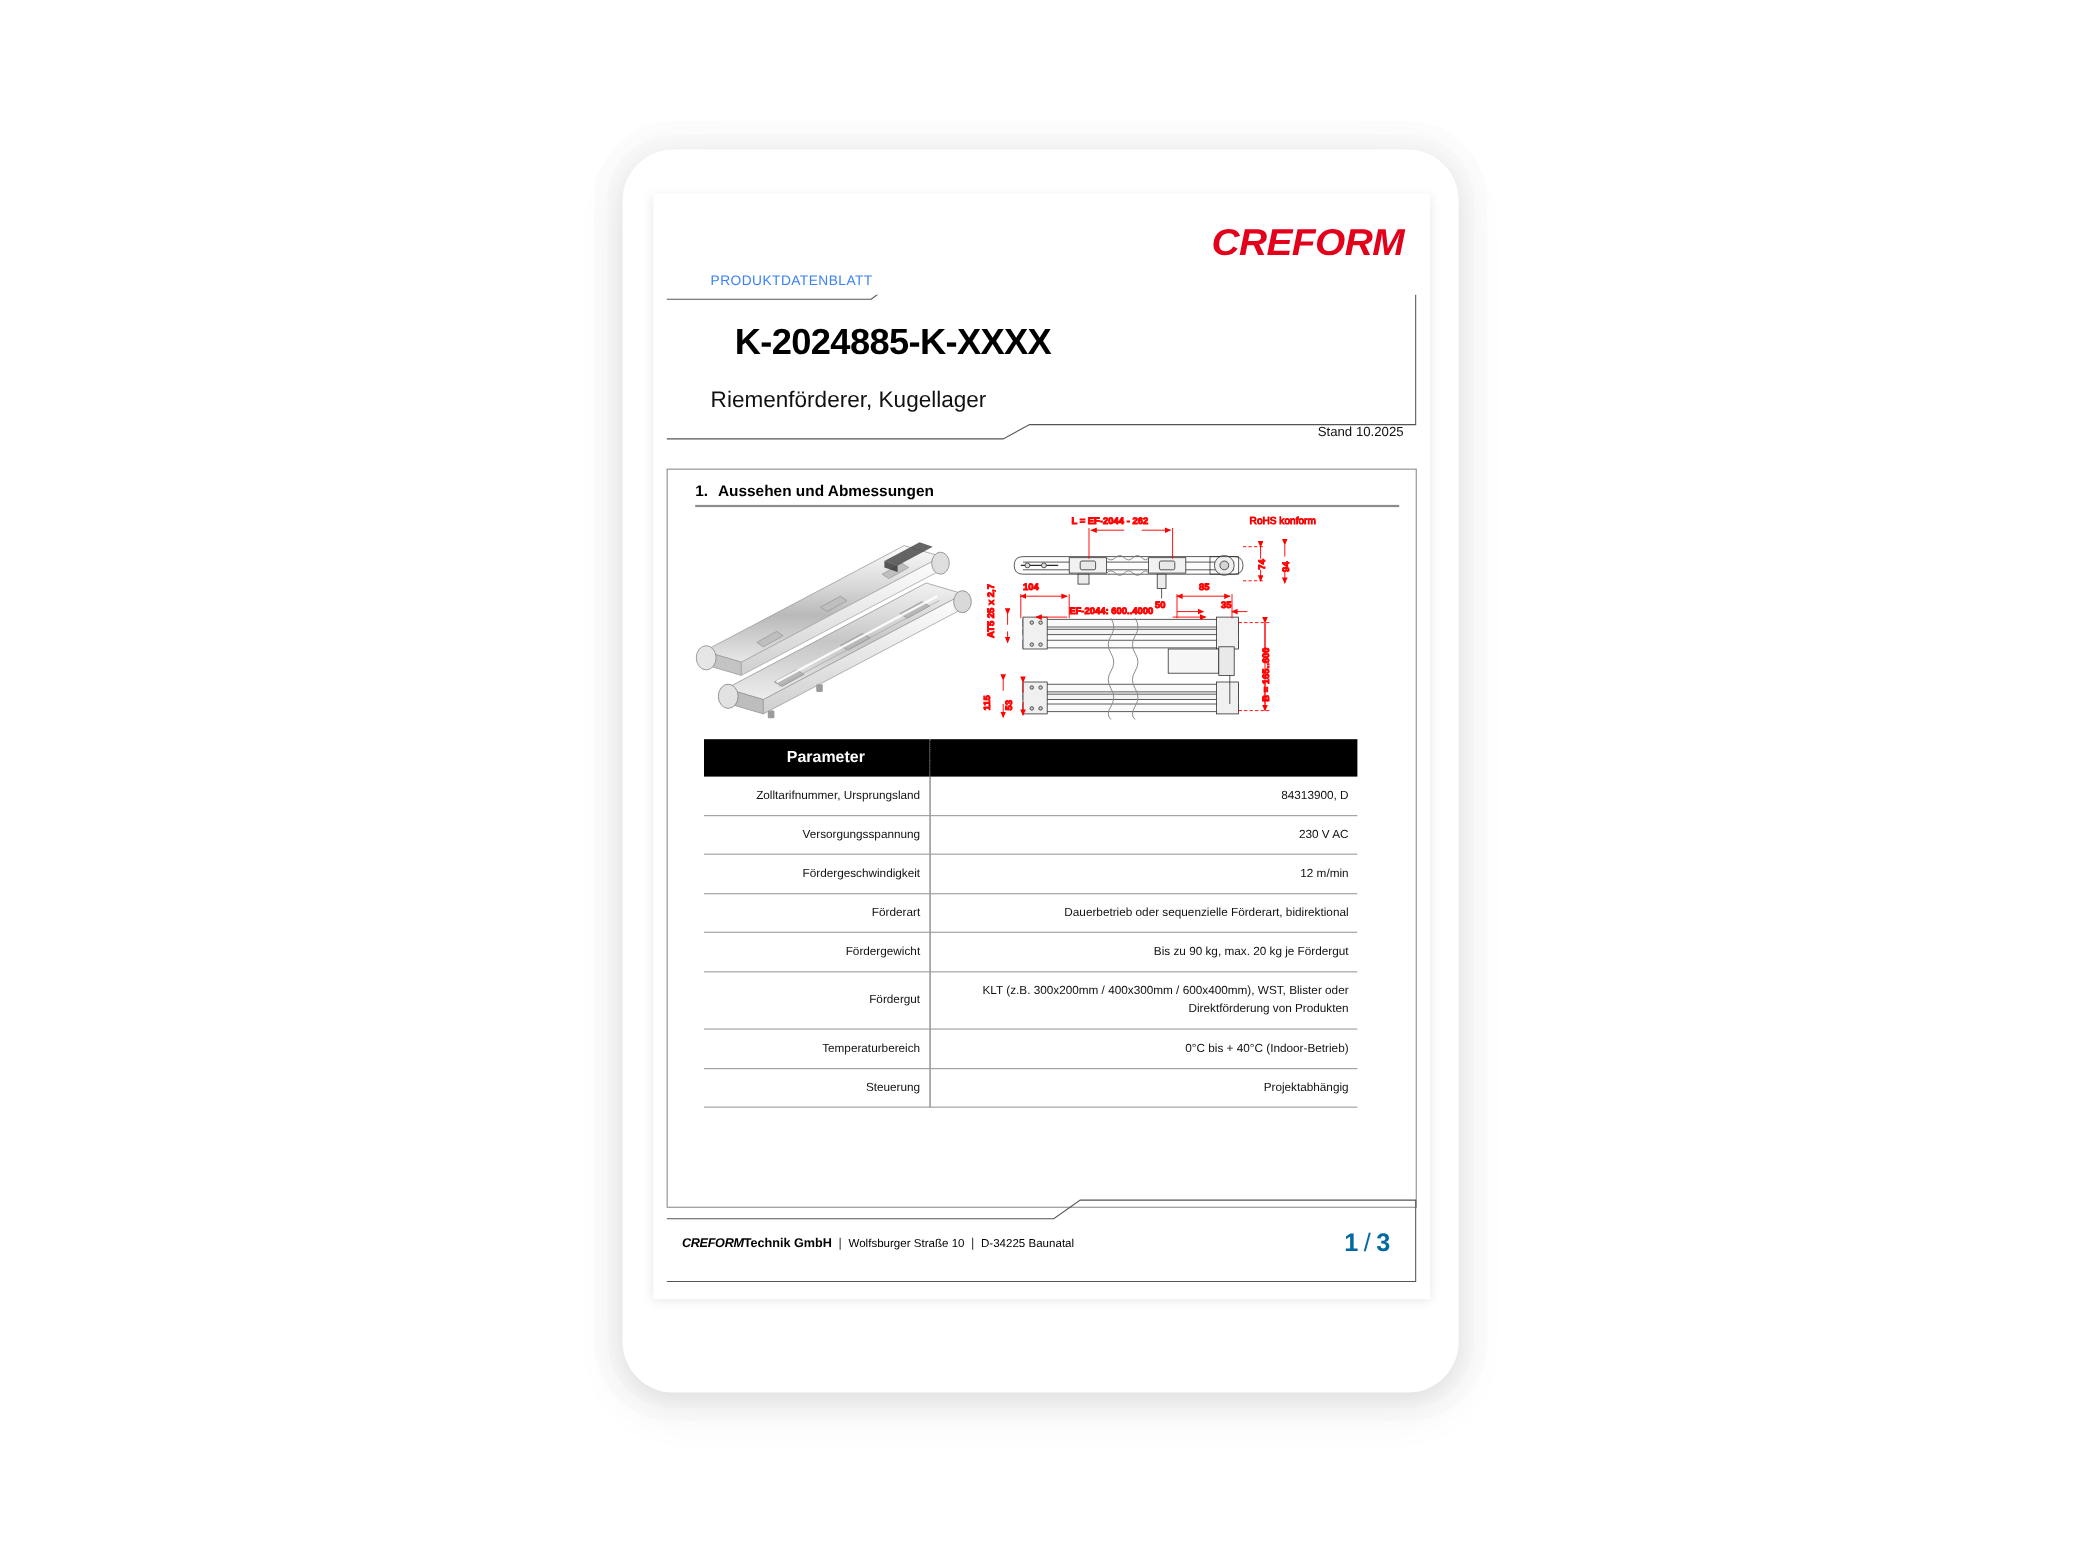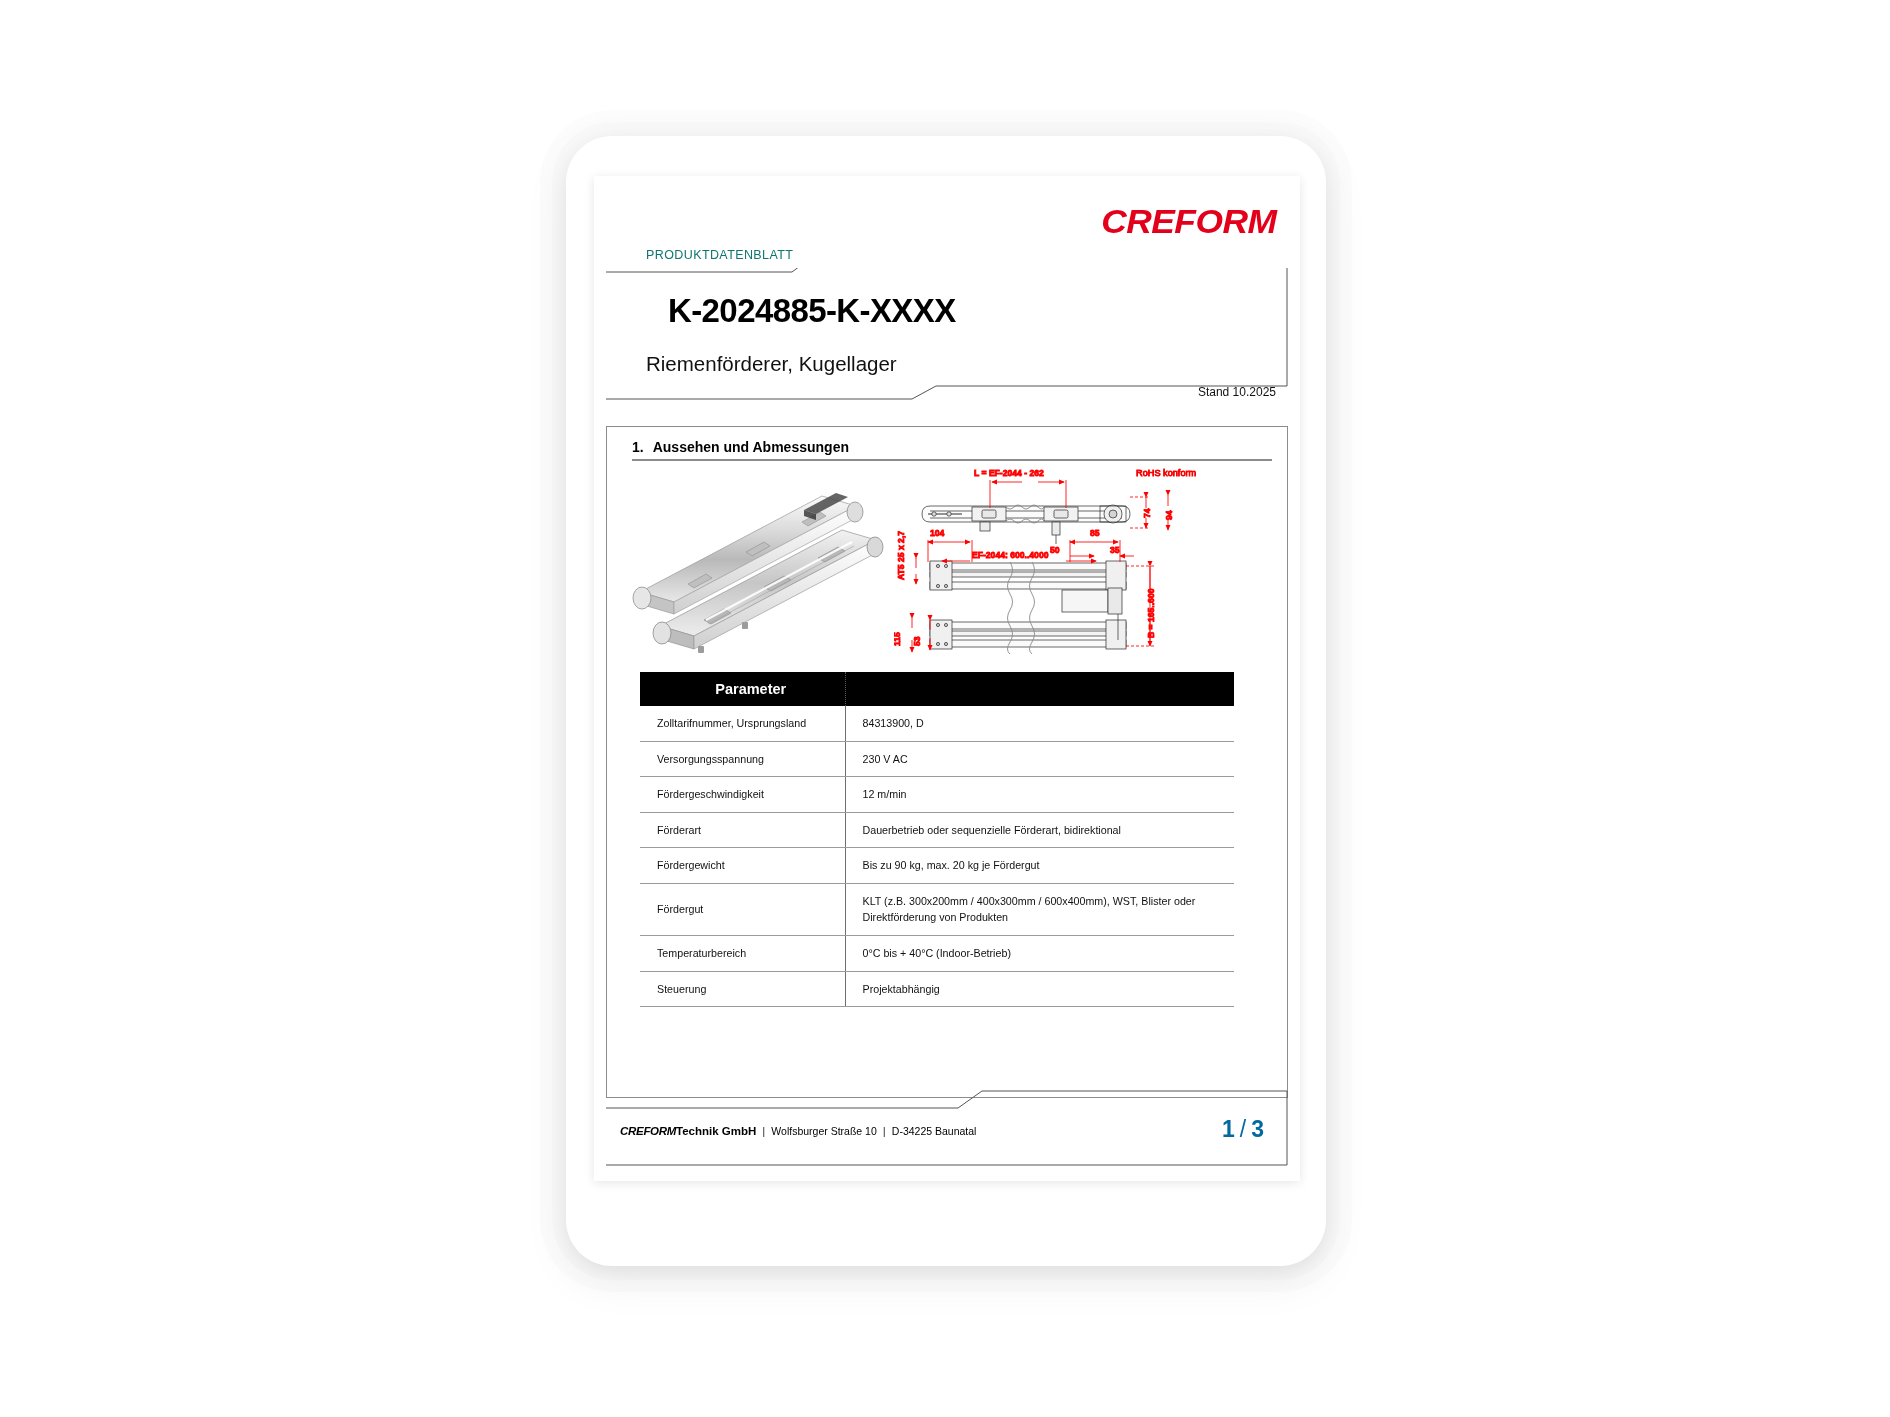--- a/index.html
+++ b/index.html
@@ -57,21 +57,21 @@
     font-family: "Liberation Sans", sans-serif;
     transform: scaleX(1.04);
     transform-origin: right center;
   }
 
   .tab-label {
     position: absolute;
     left: 52px; top: 72px;
     font-size: 12.5px;
     letter-spacing: 0.4px;
-    color: #0f766e;
+    color: #3b82f6;
     white-space: nowrap;
   }
 
   
   .title-frame {
     position: absolute;
     left: 12px; top: 92px;
     width: 682px; height: 132px;
   }
   .title-frame svg { display: block; }
@@ -168,20 +168,21 @@
     border-right: 1px dotted #555;
   }
   .ptable thead th.blank { border-right: none; padding: 0; }
   .ptable tbody td {
     font-size: 10.7px;
     color: #111;
     padding: 9px 8px 9px 17px;
     border-bottom: 1px solid #9b9b9b;
     vertical-align: middle;
     line-height: 1.55;
+    text-align: right;
   }
   .ptable tbody td.k {
     border-right: 1px solid #6e6e6e;
   }
   .ptable tbody tr:last-child td { border-bottom: 1px solid #9b9b9b; }
 
   
   .footer-frame {
     position: absolute;
     left: 12px; top: 912px;

